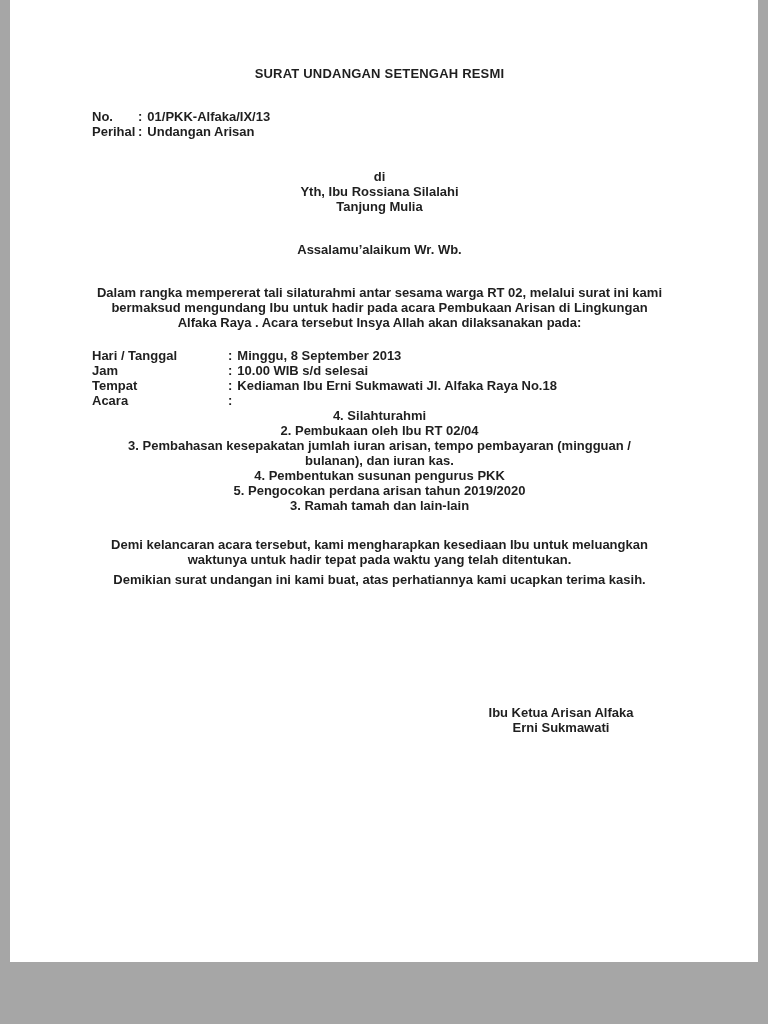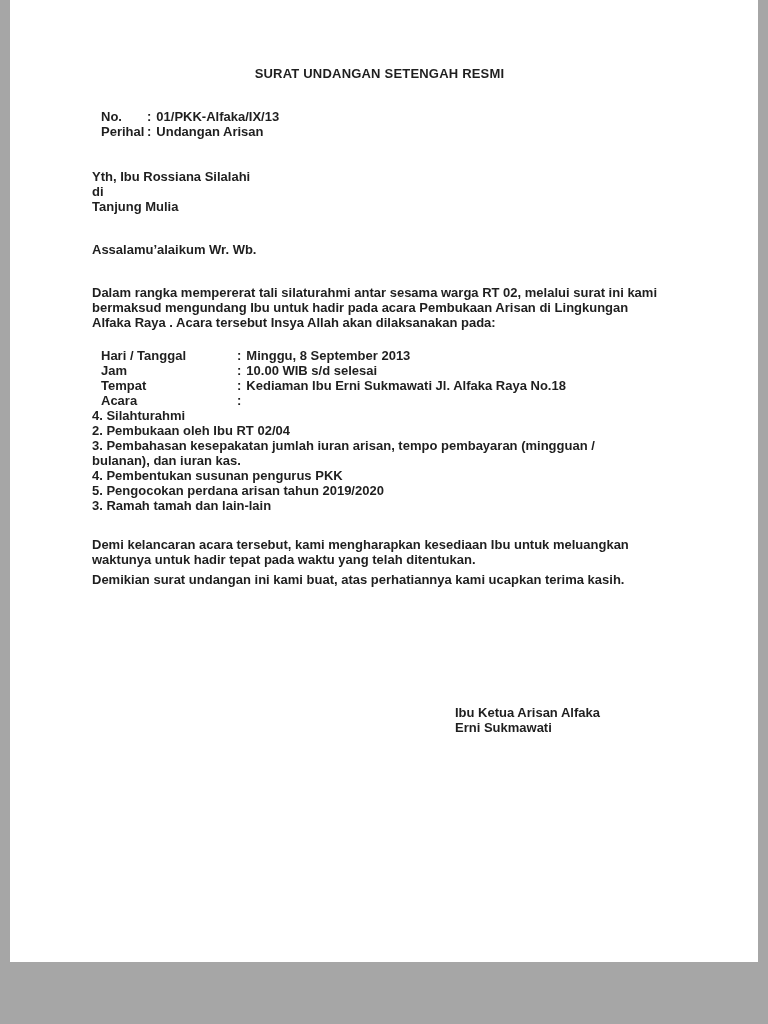--- a/index.html
+++ b/index.html
@@ -17,30 +17,30 @@
     width: 748px;
     height: 962px;
     background: #ffffff;
     padding: 66px 91px 0 82px;
     color: #1f1f1f;
     font-size: 13px;
     line-height: 15px;
     font-weight: 700;
     overflow: hidden;
   }
-  .text { white-space: pre-wrap; }
+  .text { white-space: pre-wrap; text-align: center; }
   .title {
     text-align: center;
     font-size: 13px;
     font-weight: 700;
     letter-spacing: 0.2px;
     margin-bottom: 28px;
   }
   .kv { display: flex; }
-  .kv .lab { flex: none; white-space: pre; margin-left: 9px; }
+  .kv .lab { flex: none; white-space: pre; }
   .kv .col { flex: none; margin-right: 5px; }
   .ref-block .lab { width: 46px; }
   .details-block .lab { width: 136px; }
   .ref-block { margin-bottom: 30px; }
   .recipient-block { margin-bottom: 28px; }
   .salutation { margin-bottom: 28px; }
   .opening { margin-bottom: 18px; }
   .opening .hl { font-weight: 700; }
   .agenda { margin-bottom: 24px; }
   .closing1 { margin-bottom: 5px; }
@@ -63,22 +63,22 @@
         <span class="text">01/PKK-Alfaka/IX/13</span>
       </div>
       <div class="kv">
         <span class="lab">Perihal</span>
         <span class="col">:</span>
         <span class="text">Undangan Arisan</span>
       </div>
     </div>
 
     <div class="recipient-block">
+      <div class="text">di</div>
       <div class="text">Yth, Ibu Rossiana Silalahi</div>
-      <div class="text">di</div>
       <div class="text">Tanjung Mulia</div>
     </div>
 
     <div class="salutation text">Assalamu’alaikum Wr. Wb.</div>
 
     <div class="opening text"><span>Dalam rangka mempererat tali silaturahmi antar sesama warga RT 02, melalui surat ini kami bermaksud mengundang Ibu untuk hadir pada acara </span><span class="hl">Pembukaan Arisan di Lingkungan Alfaka Raya</span><span> . Acara tersebut Insya Allah akan dilaksanakan pada:</span></div>
 
     <div class="details-block">
       <div class="kv">
         <span class="lab">Hari / Tanggal</span>

